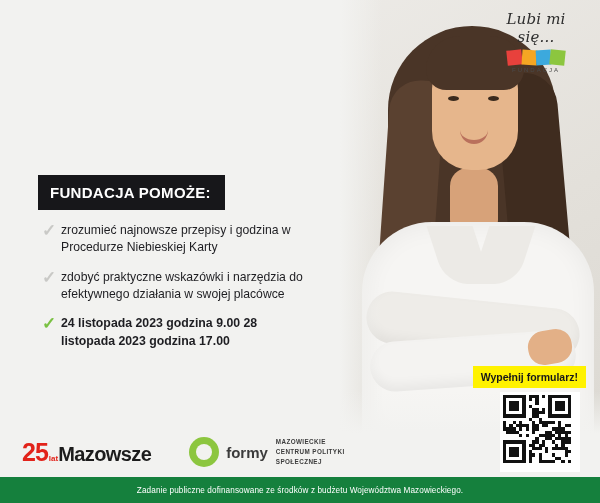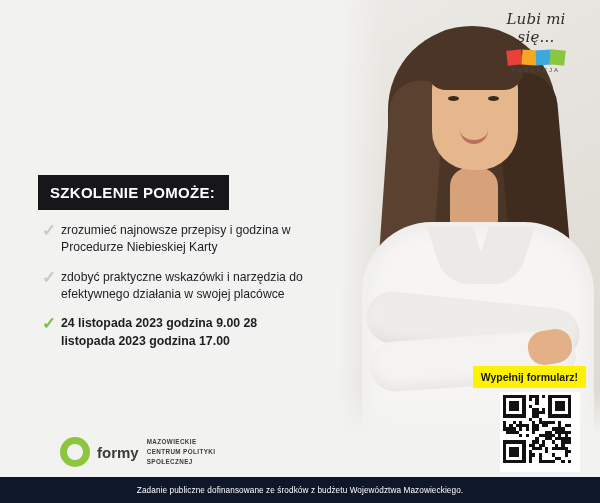--- a/index.html
+++ b/index.html
@@ -404,21 +404,21 @@
     letter-spacing: 0.4px;
   }
 
   
   .strip {
     position: absolute;
     left: 0;
     bottom: 0;
     width: 100%;
     height: 26px;
-    background: #0f172a;
+    background: #15803d;
     color: #ffffff;
     font-size: 8.2px;
     display: flex;
     align-items: center;
     justify-content: center;
     letter-spacing: 0.1px;
   }
 </style>
 </head>
 <body>
@@ -452,21 +452,21 @@
       <span class="sq sq1"></span>
       <span class="sq sq2"></span>
       <span class="sq sq3"></span>
       <span class="sq sq4"></span>
     </div>
     <div class="sub">FUNDACJA</div>
   </div>
 
 
 
-  <div class="blackbar">SZKOLENIE POMOŻE:</div>
+  <div class="blackbar">FUNDACJA POMOŻE:</div>
 
   <div class="bullets">
     <div class="bullet">
       <span class="check">✓</span>
       <span class="btext">zrozumieć najnowsze przepisy i godzina w Procedurze Niebieskiej Karty</span>
     </div>
     <div class="bullet">
       <span class="check">✓</span>
       <span class="btext">zdobyć praktyczne wskazówki i narzędzia do efektywnego działania w swojej placówce</span>
     </div>
@@ -919,20 +919,25 @@
         <i></i>
         <i style="background: rgb(255, 255, 255);"></i>
         <i style="background: rgb(255, 255, 255);"></i>
         <i></i>
         <i style="background: rgb(255, 255, 255);"></i>
         <i></i>
       </div>
   </div>
 
   <div class="footer-logos">
+    <div class="mz">
+      <span class="num">25</span>
+      <span class="lat">lat</span>
+      <span class="word">Mazowsze</span>
+    </div>
     <div class="mcps">
       <span class="mark"></span>
       <span class="mname">formy</span>
       <span class="mlines">
         <span>MAZOWIECKIE</span><br>
         <span>CENTRUM POLITYKI</span><br>
         <span>SPOŁECZNEJ</span>
       </span>
     </div>
   </div>

